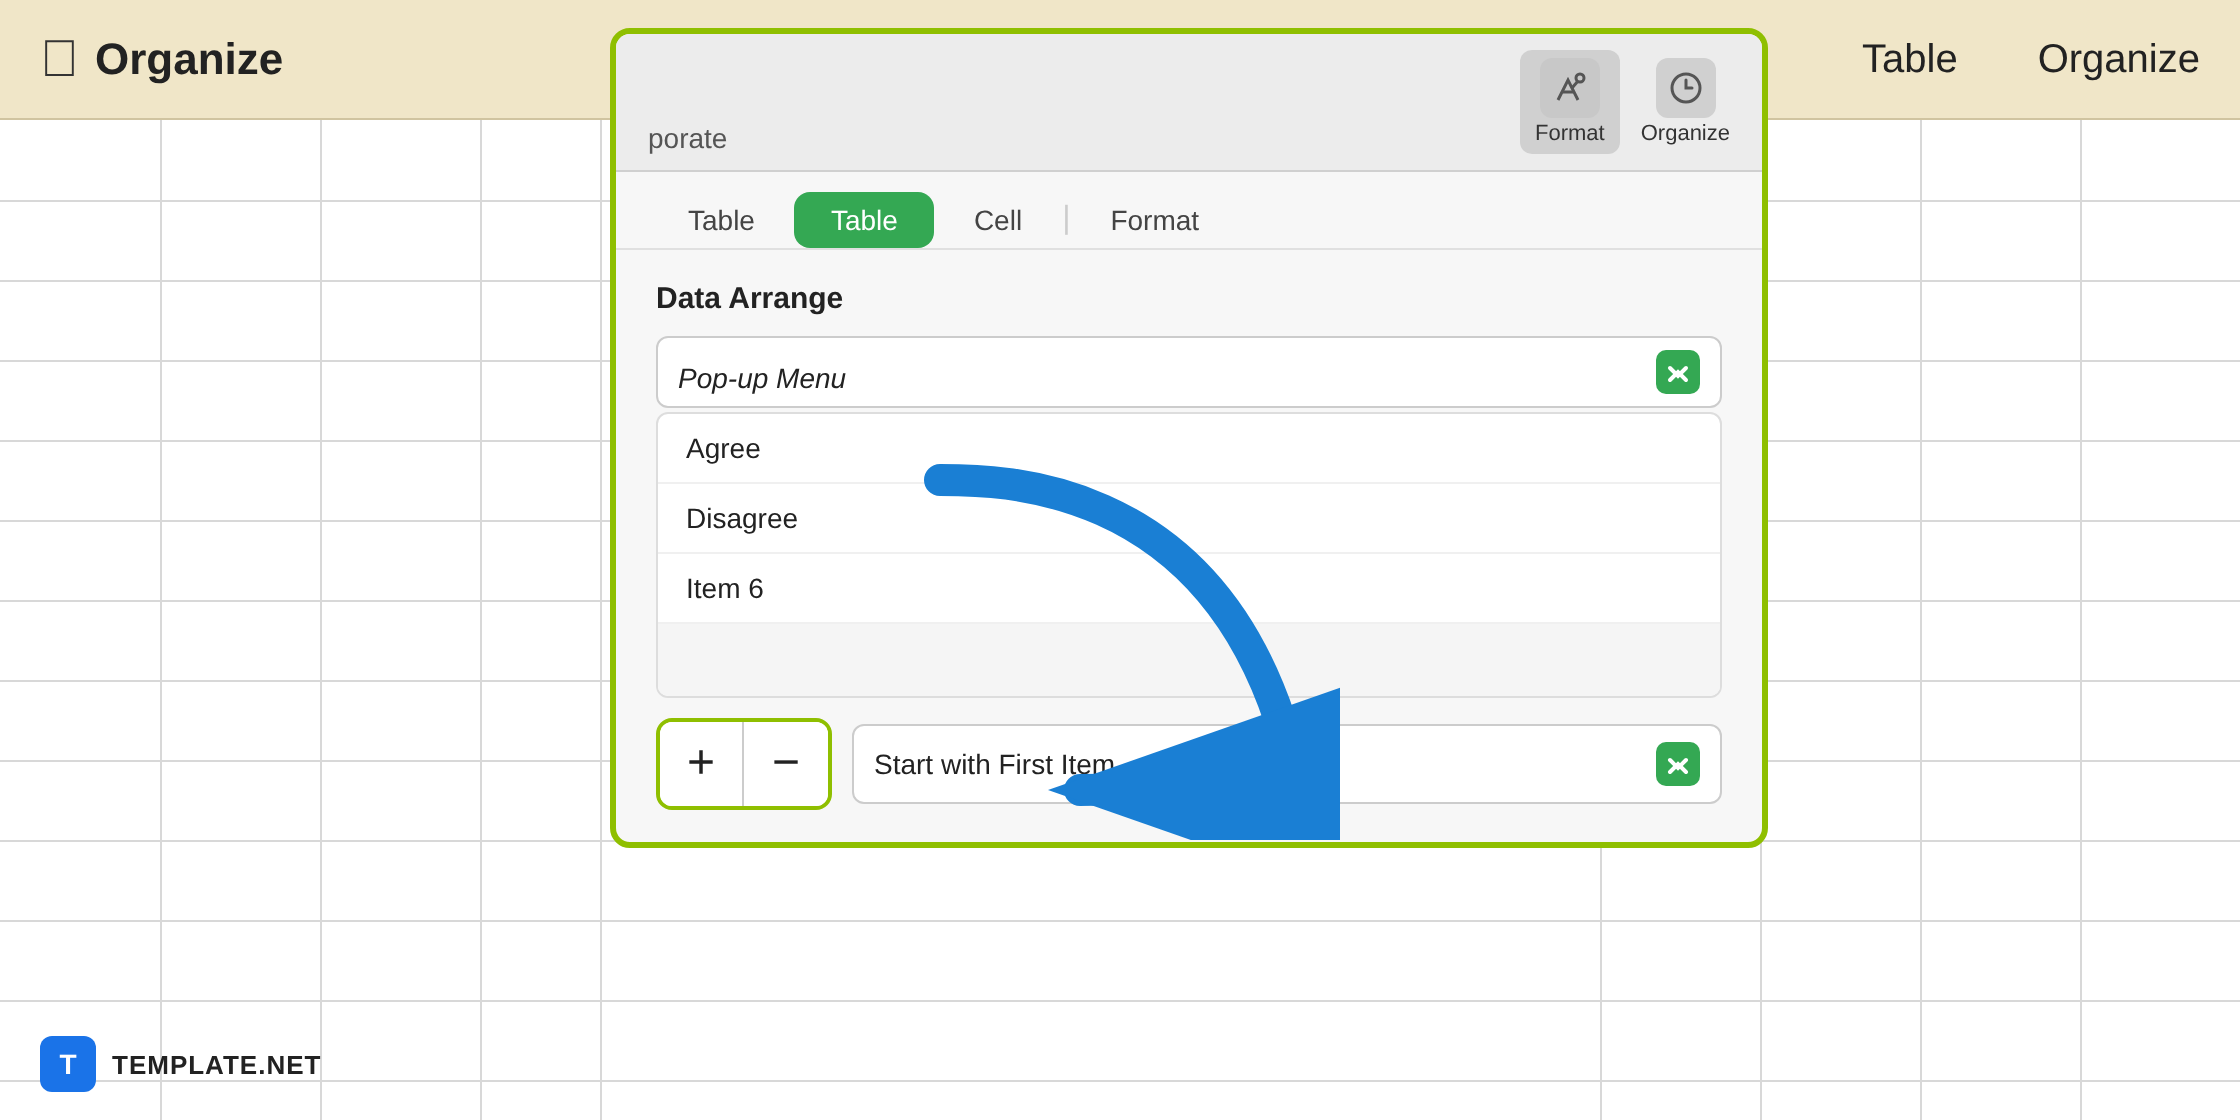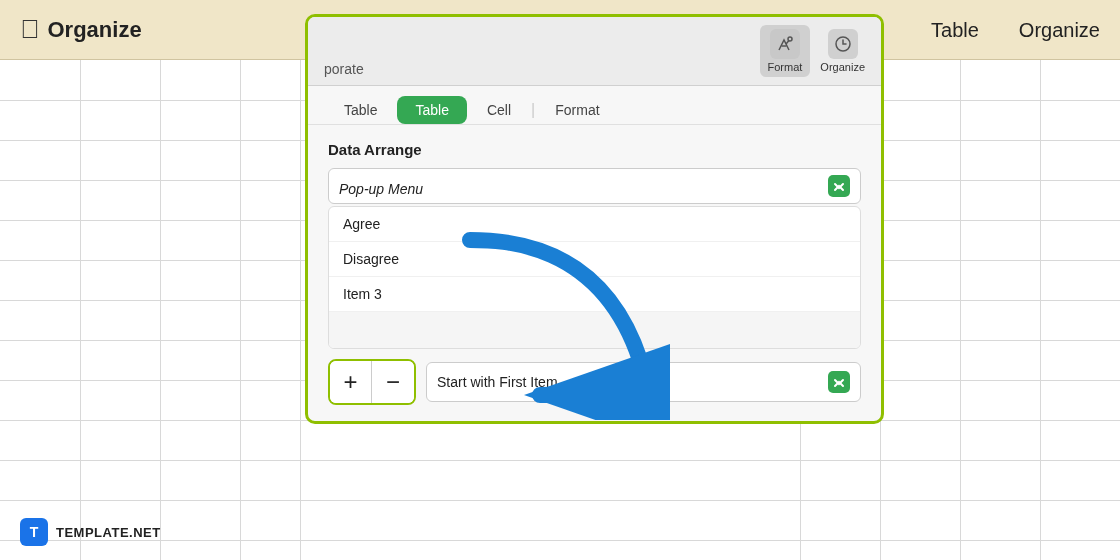--- a/index.html
+++ b/index.html
@@ -417,21 +417,21 @@
         <svg width="14" height="14" viewBox="0 0 14 14" fill="none">
           <path d="M3 5 L7 9 L11 5" stroke="white" stroke-width="2" stroke-linecap="round"></path>
           <path d="M3 9 L7 5 L11 9" stroke="white" stroke-width="2" stroke-linecap="round" transform="translate(0,2)"></path>
         </svg>
       </div>
     </div>
 
     <div class="menu-list">
       <div class="menu-item">Agree</div>
       <div class="menu-item">Disagree</div>
-      <div class="menu-item">Item 3</div>
+      <div class="menu-item">Item 6</div>
       <div class="menu-empty"></div>
     </div>
 
     <div class="bottom-row">
       <div class="add-remove-box">
         <button class="add-btn">+</button>
         <button class="remove-btn">−</button>
       </div>
       <div class="start-dropdown">
         <span class="start-label">Start with First Item</span>

